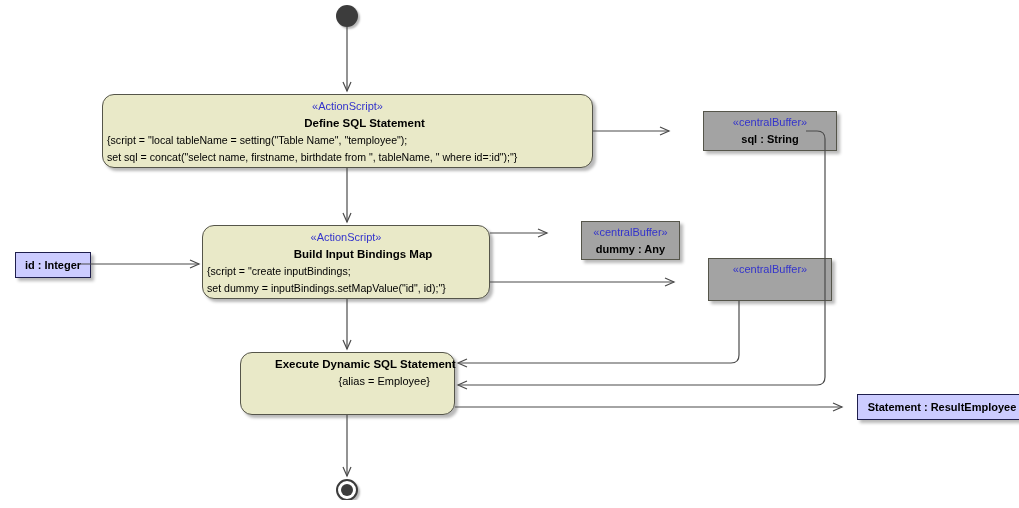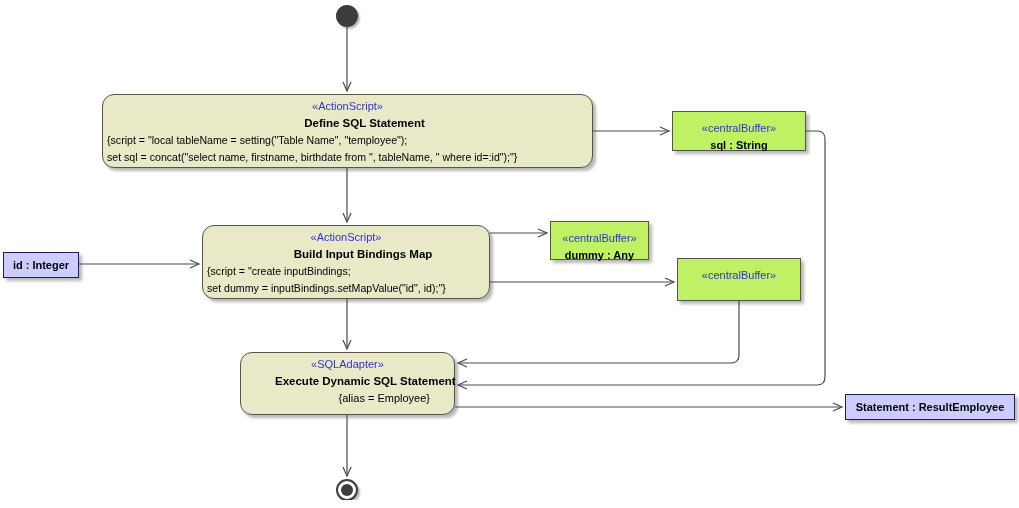--- a/index.html
+++ b/index.html
@@ -22,41 +22,43 @@
     background: #E9E9C8;
     border: 1.5px solid #55554A;
     border-radius: 12px;
     box-shadow: 3px 3px 3px #b9b9b9;
     padding-top: 3px;
     z-index: 1;
   }
   
   .buffer-node {
     position: absolute;
-    background: #bef264;
+    background: #a3a3a3;
     border: 1.5px solid #55554A;
     box-shadow: 3px 3px 3px #b9b9b9;
     text-align: center;
-    padding-top: 8px;
-    z-index: 1;
+    padding-top: 2px;
+    z-index: 1;
+    margin-left: 31px;
   }
   
   .object-node {
     position: absolute;
     background: #CCCCFF;
     border: 1.5px solid #1F1F4D;
     box-shadow: 3px 3px 3px #b9b9b9;
     text-align: center;
     font-weight: bold;
     font-size: 11px;
     color: #000;
     z-index: 1;
     display: flex;
     align-items: center;
     justify-content: center;
+    margin-left: 12px;
   }
   .stereotype {
     display: block;
     text-align: center;
     color: #3333CC;
     font-size: 11px;
     line-height: 17px;
     white-space: nowrap;
   }
   .node-title {
@@ -153,21 +155,20 @@
   </div>
 
   <div class="action-node" style="left:202px; top:225px; width:288px; height:74px;">
     <span class="stereotype">«ActionScript»</span>
     <span class="node-title">Build Input Bindings Map</span>
     <span class="script-line">{script = "create inputBindings;</span>
     <span class="script-line">set dummy = inputBindings.setMapValue("id", id);"}</span>
   </div>
 
   <div class="action-node" style="left:240px; top:352px; width:215px; height:63px;">
-    <span class="stereotype">«SQLAdapter»</span>
     <span class="node-title">Execute Dynamic SQL Statement</span>
     <span class="tag-line">{alias = Employee}</span>
   </div>
 
   <div class="buffer-node" style="left:672px; top:111px; width:134px; height:40px;">
     <span class="stereotype">«centralBuffer»</span>
     <span class="buffer-label">sql : String</span>
   </div>
 
   <div class="buffer-node" style="left:550px; top:221px; width:99px; height:39px;">

